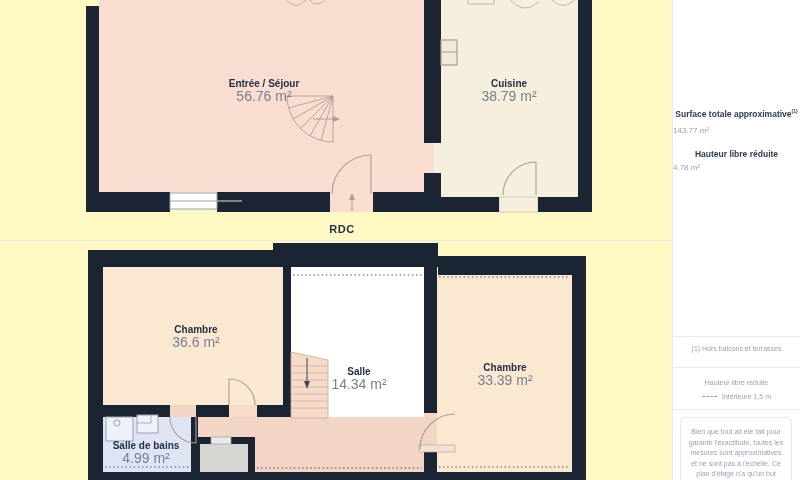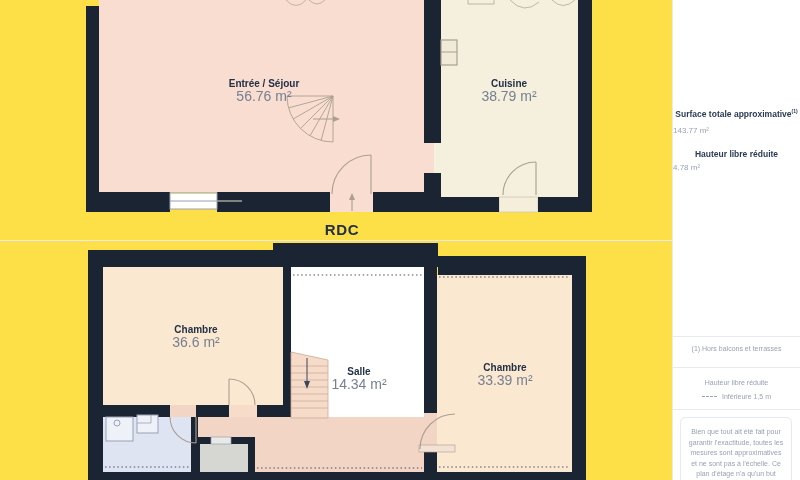--- a/index.html
+++ b/index.html
@@ -1,24 +1,24 @@
 <!DOCTYPE html>
 <html><head>
 <meta charset="utf-8">
 <style>
   html,body{margin:0;padding:0;background:#fff;}
-  #stage{position:relative;width:800px;height:480px;overflow:hidden;background:#fde047;
+  #stage{position:relative;width:800px;height:480px;overflow:hidden;background:#fef9c3;
          font-family:"Liberation Sans",sans-serif;}
   
   #plan-area{position:absolute;left:0;top:0;width:672px;height:480px;}
   #plan-svg{position:absolute;left:0;top:0;}
   .room-label{position:absolute;transform:translate(-50%,-50%);text-align:center;white-space:nowrap;}
   .room-name{font-size:10px;font-weight:bold;color:#223048;line-height:12px;}
   .room-area{font-size:14px;color:#768092;line-height:12px;}
-  .floor-caption{position:absolute;transform:translate(-50%,-50%);font-size:15px;font-weight:bold;
+  .floor-caption{position:absolute;transform:translate(-50%,-50%);font-size:11px;font-weight:bold;
                  color:#223048;letter-spacing:0.6px;}
   .h-divider{position:absolute;left:0;top:240px;width:672px;height:1px;background:#e8eaee;}
   
   #sidebar{position:absolute;left:672px;top:0;width:128px;height:480px;background:#fff;
            border-left:1px solid #e8eaee;box-sizing:border-box;}
   .sb-title{position:absolute;left:0;width:100%;text-align:center;font-size:8.5px;font-weight:bold;
             color:#2b3a55;}
   .sb-title sup{font-size:5px;}
   .sb-value{position:absolute;left:0;width:100%;text-align:left;font-size:8px;color:#99a1b3;}
   .sb-div{position:absolute;left:0;width:100%;height:1px;background:#e8eaee;}
@@ -209,20 +209,24 @@
       <div class="room-area">36.6 m²</div>
     </div>
     <div class="room-label" style="left:359px;top:378px">
       <div class="room-name">Salle</div>
       <div class="room-area">14.34 m²</div>
     </div>
     <div class="room-label" style="left:505px;top:374px">
       <div class="room-name">Chambre</div>
       <div class="room-area">33.39 m²</div>
     </div>
+    <div class="room-label" style="left:146px;top:452px">
+      <div class="room-name">Salle de bains</div>
+      <div class="room-area">4.99 m²</div>
+    </div>
 
     <div class="h-divider"></div>
   </div>
 
   <div id="sidebar">
     <div class="sb-title" style="top:108px">
       <span>Surface totale approximative</span><sup>(1)</sup>
     </div>
     <div class="sb-value" style="top:126px">143.77 m²</div>
     <div class="sb-title" style="top:149px">Hauteur libre réduite</div>

